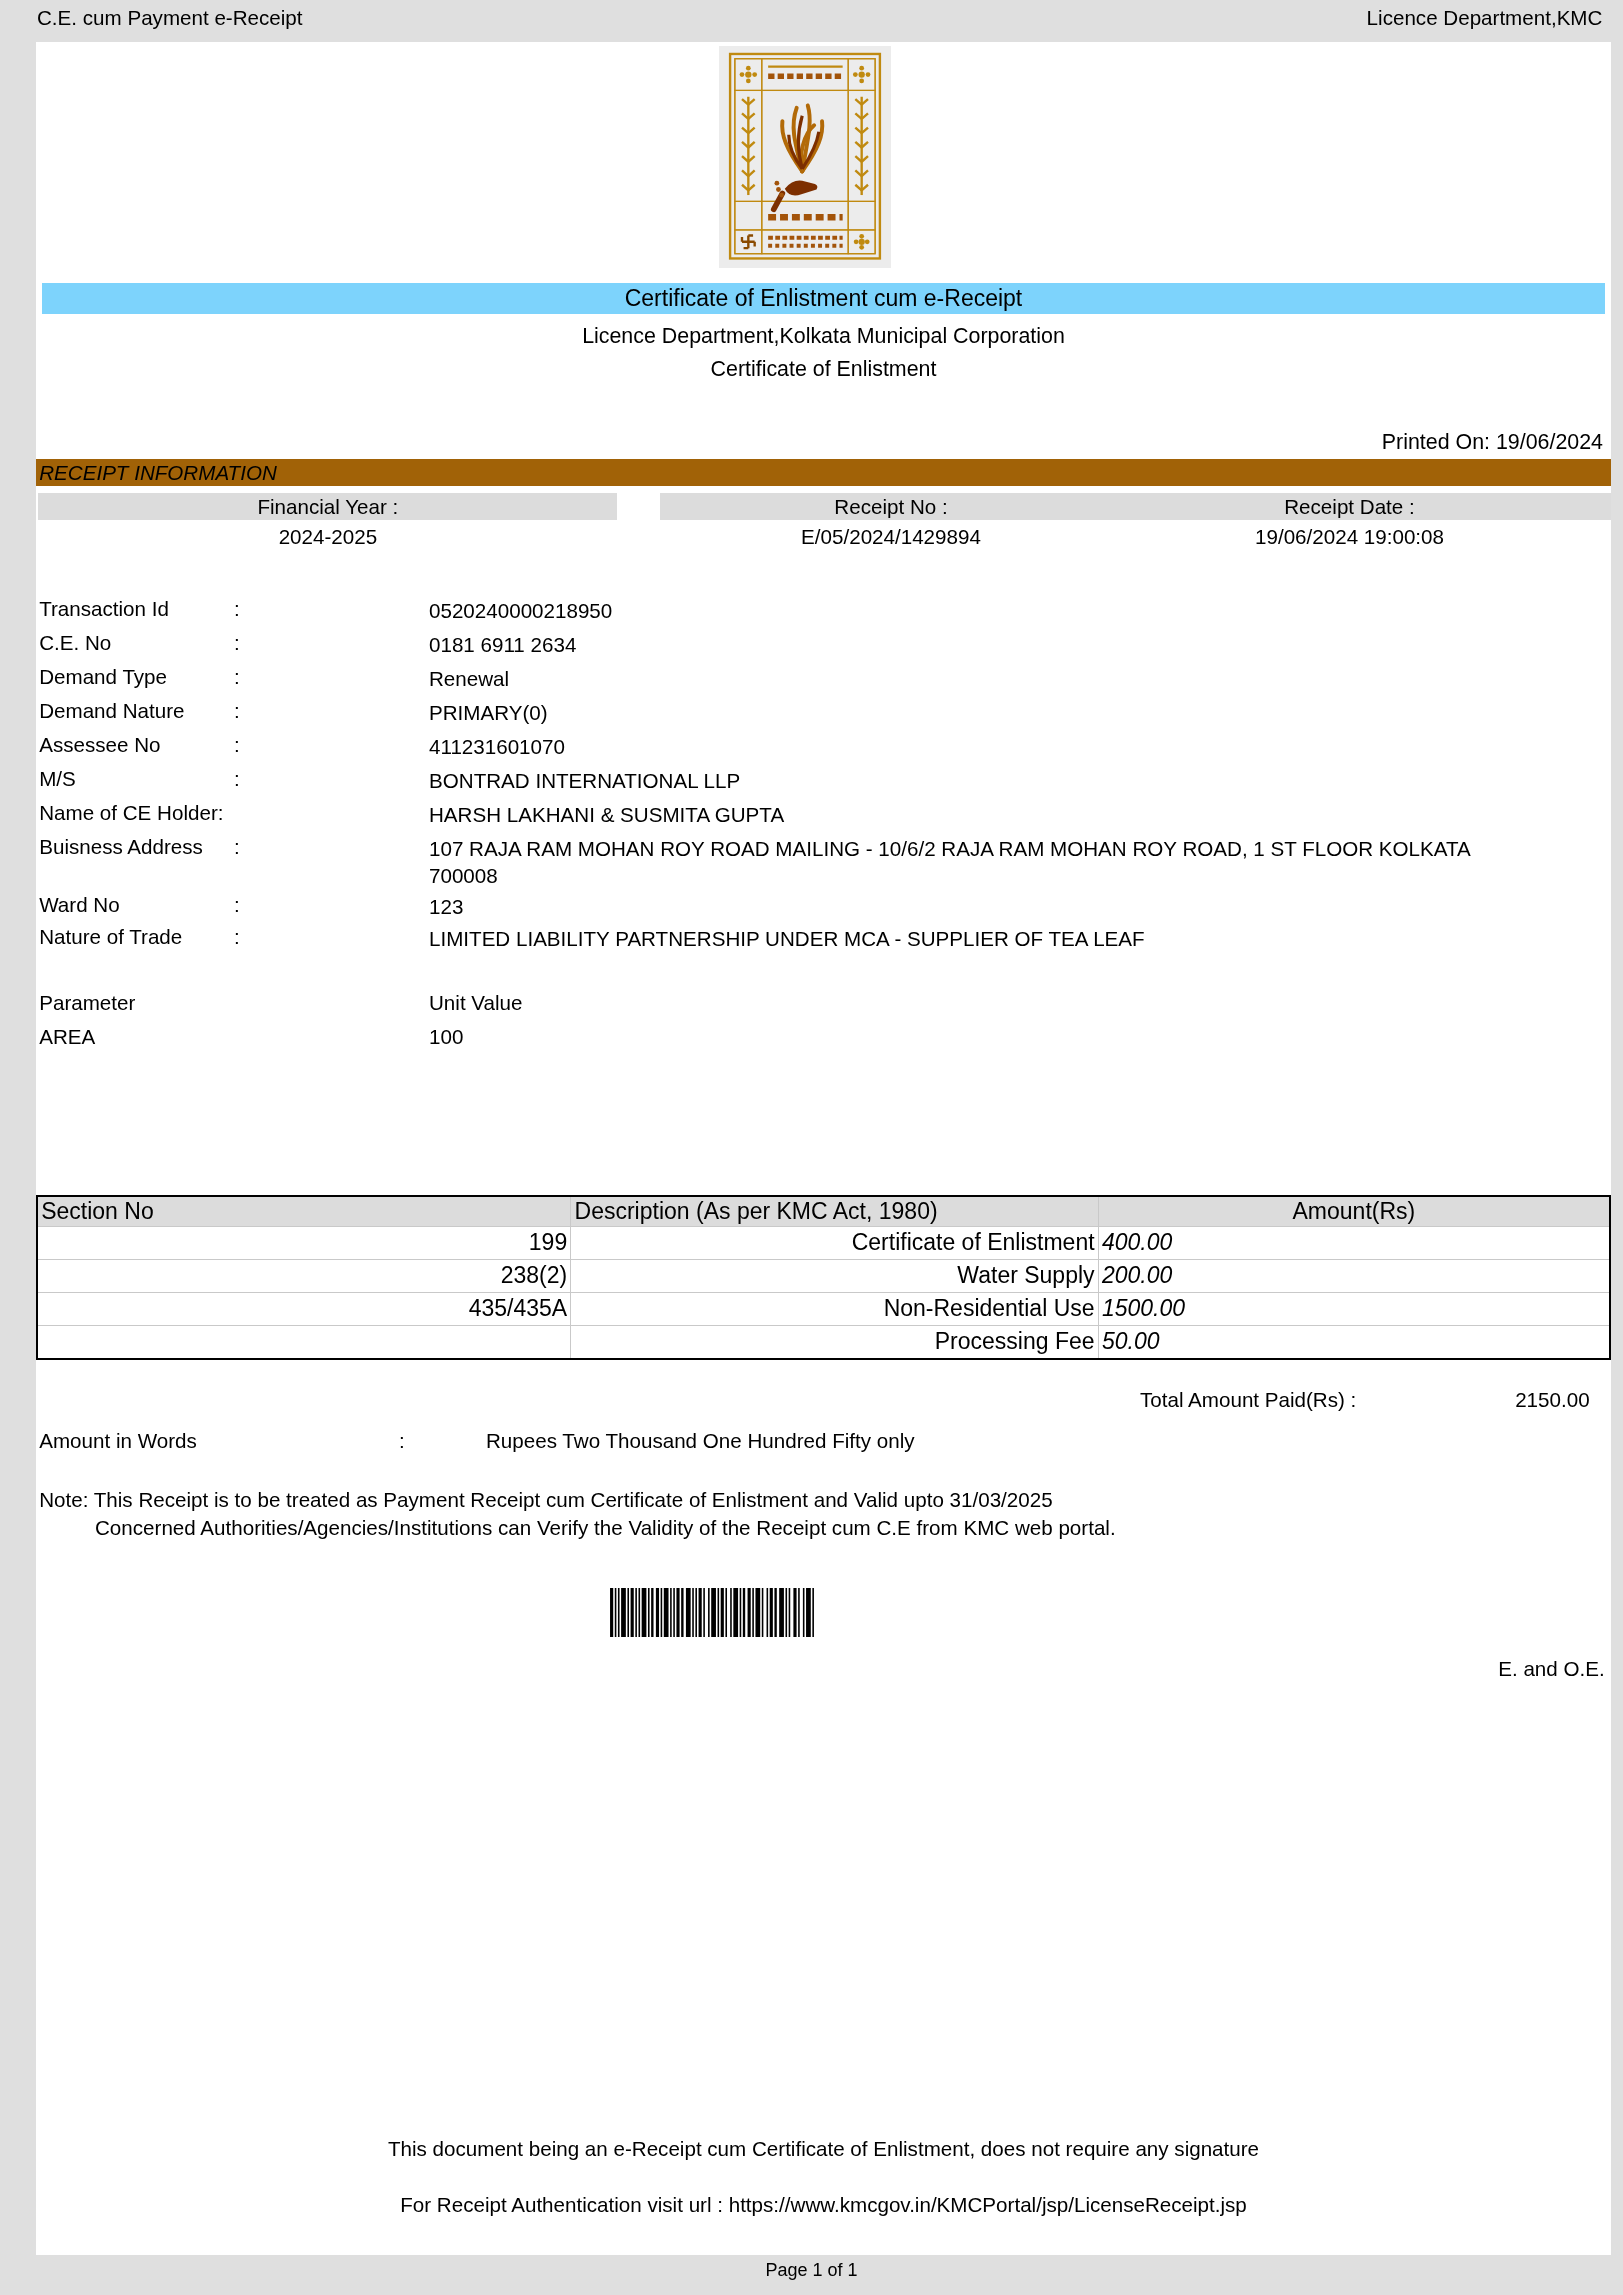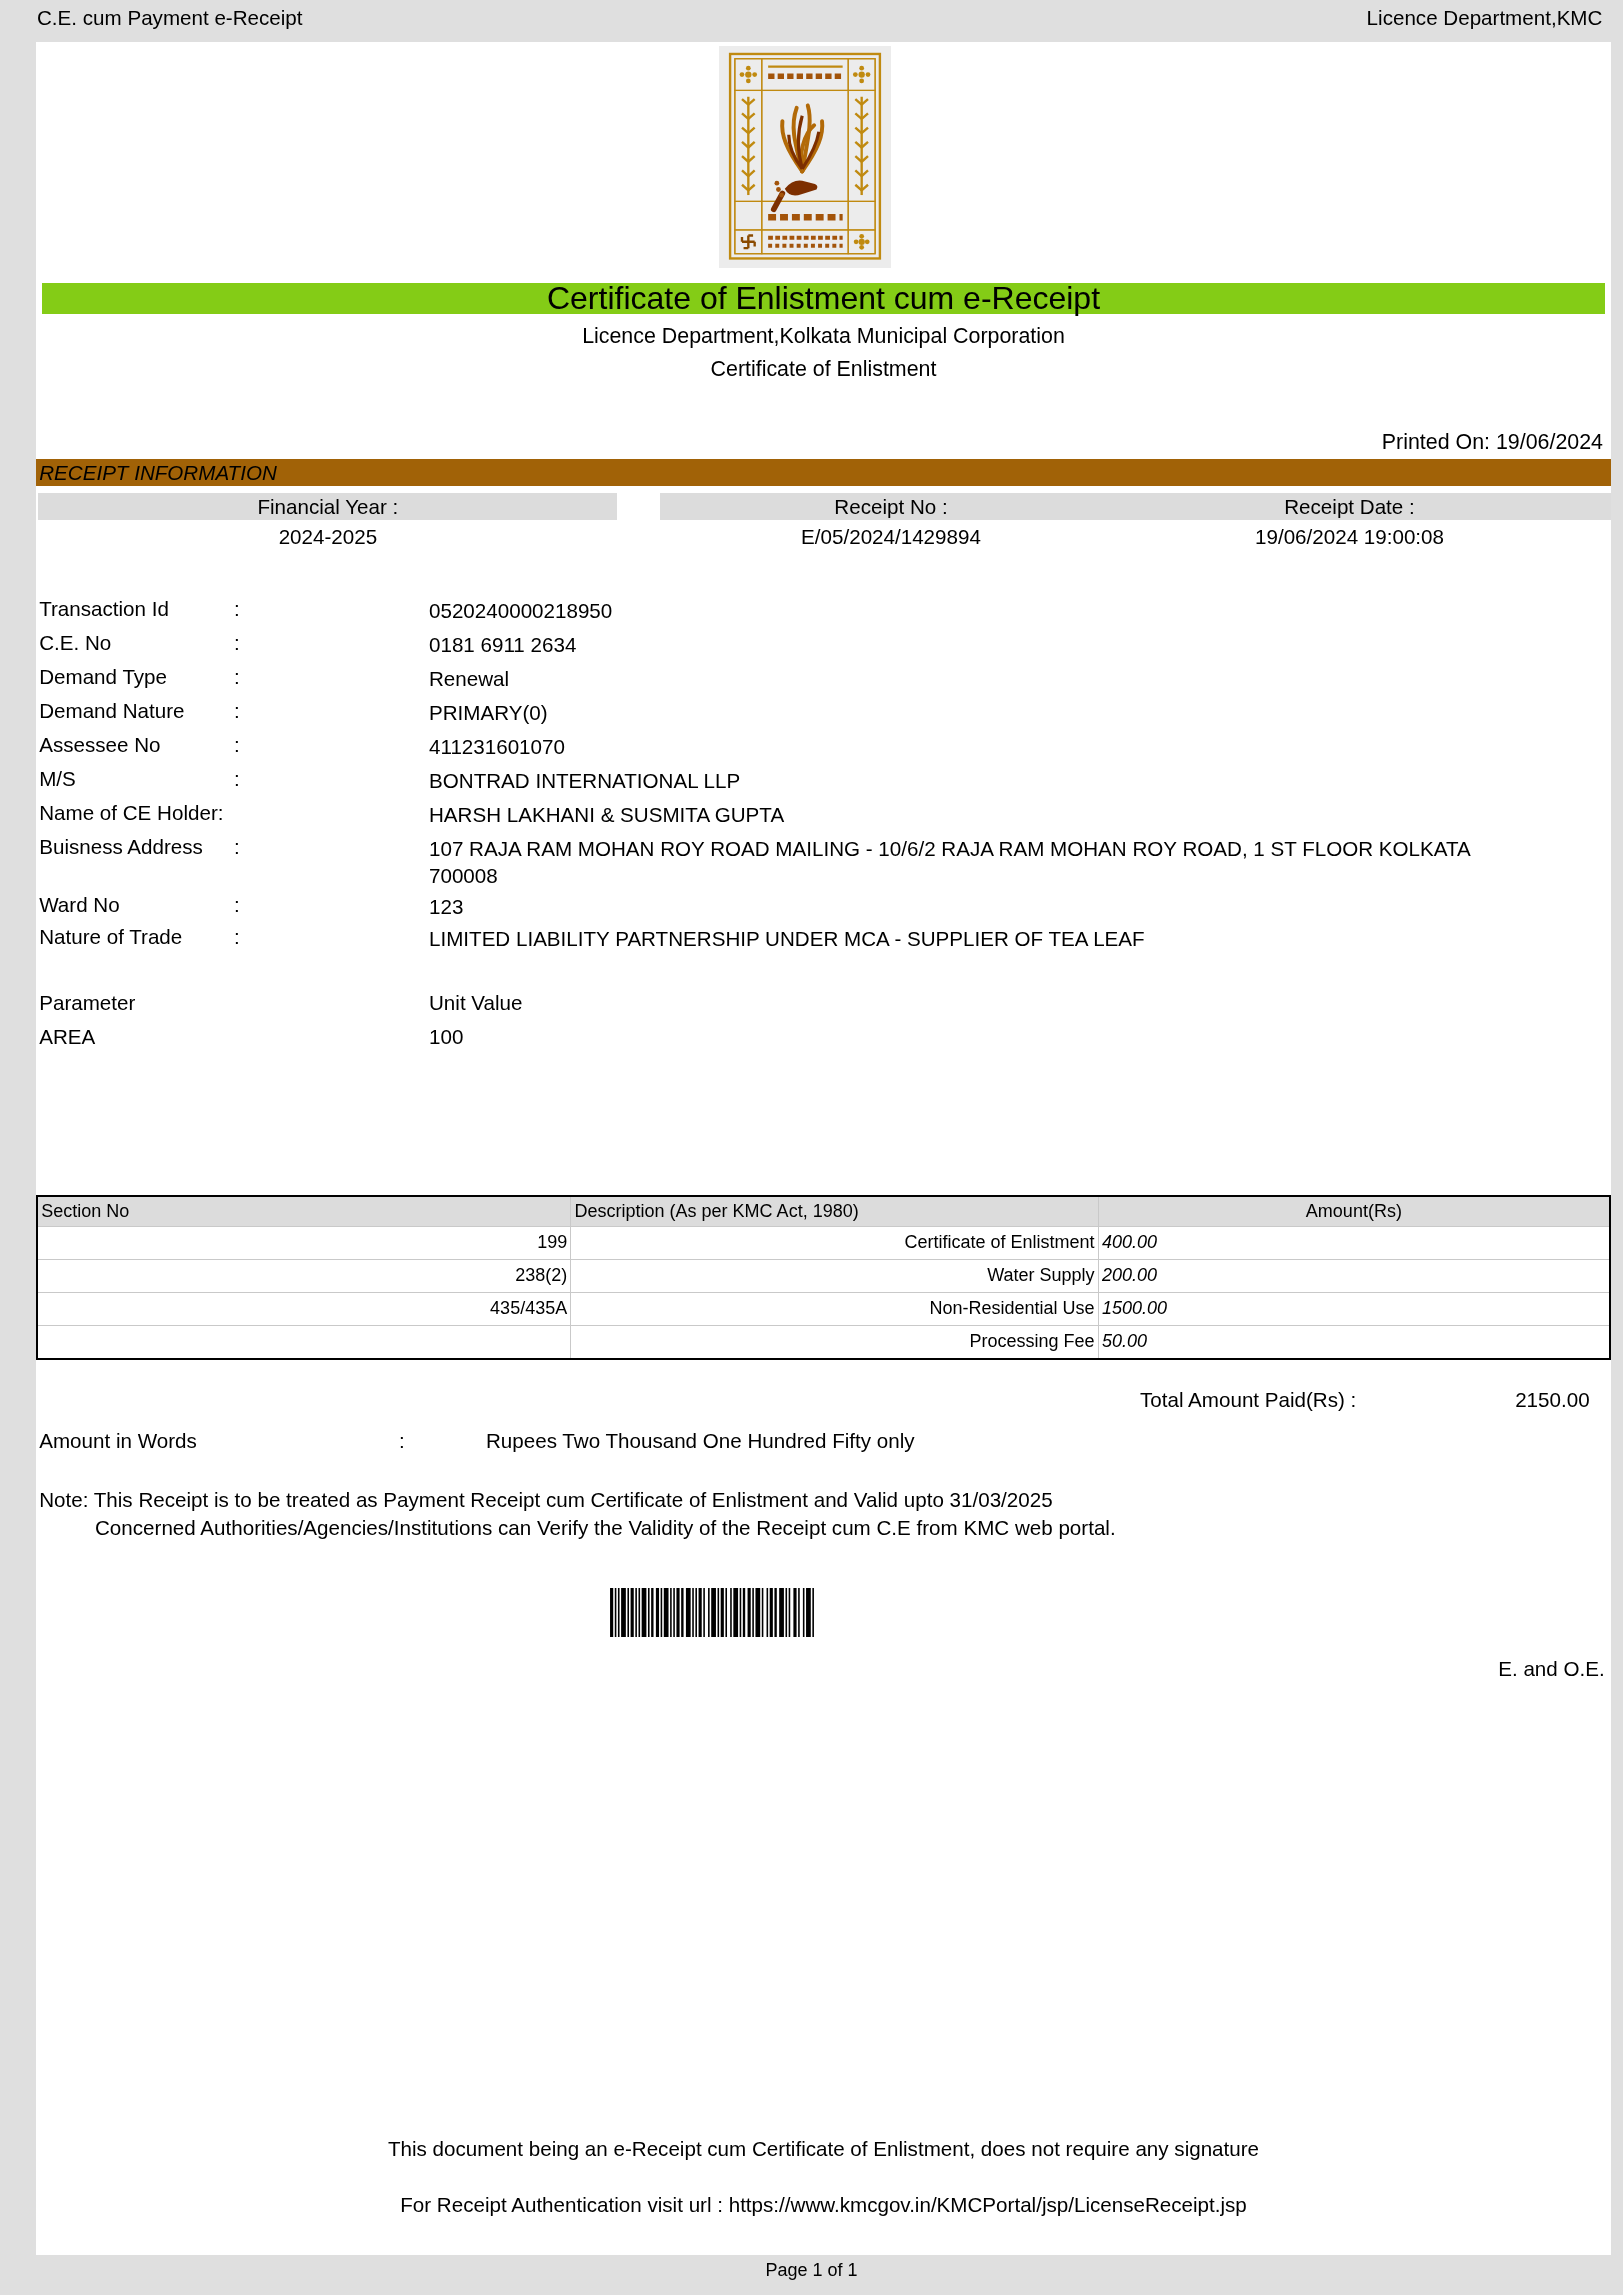--- a/index.html
+++ b/index.html
@@ -12,22 +12,22 @@
   .abs{position:absolute;}
   
   .topbar-left{left:37px;top:6.3px;}
   .topbar-right{right:20.6px;top:6.3px;}
   
   .page{left:36px;top:42px;width:1575px;height:2213px;background:#ffffff;}
   
   .emblem{left:683px;top:4px;width:172px;height:222px;}
   
   .titlebar{
-    left:6.3px;right:6.3px;top:241px;height:31px;background:#84cc16;
-    text-align:center;line-height:31px;font-size:32px;
+    left:6.3px;right:6.3px;top:241px;height:31px;background:#7dd3fc;
+    text-align:center;line-height:31px;font-size:23px;
   }
   .subtitle1{left:0;right:0;top:282px;text-align:center;font-size:21.4px;}
   .subtitle2{left:0;right:0;top:315px;text-align:center;font-size:21.4px;}
   .printedon{right:8px;top:388px;font-size:21.4px;}
   .ri-band{
     left:0;right:0;top:417px;height:27px;background:#a16207;
     line-height:27px;padding-left:3.2px;box-sizing:border-box;font-style:italic;
   }
   .hcell{top:451px;height:27px;background:#dcdcdc;text-align:center;line-height:27px;}
   .hc1{left:2.4px;width:579px;}
@@ -40,21 +40,21 @@
   .dcol{position:absolute;left:198px;top:0;}
   .dval{position:absolute;left:393px;top:0;width:1164px;line-height:27px;}
   
   .prow{left:0;right:0;height:34px;}
   .plbl{position:absolute;left:3.2px;top:0;}
   .pval{position:absolute;left:393px;top:0;}
   
   .feetable-wrap{left:0;top:1153px;width:1575px;}
   table.fee{
     width:100%;border-collapse:collapse;table-layout:fixed;
-    border:2.4px solid #000;font-size:18px;
+    border:2.4px solid #000;font-size:23px;
   }
   table.fee th, table.fee td{
     border:0.8px solid #c9c9c9;padding:0 3.2px;font-weight:normal;
     overflow:hidden;white-space:nowrap;text-align:right;
   }
   table.fee th{background:#dcdcdc;height:28.5px;text-align:left;}
   table.fee td{height:32px;background:#fff;}
   table.fee .col-sec{width:526px;}
   table.fee .col-desc{width:520px;}
   table.fee .col-amt{width:auto;}

